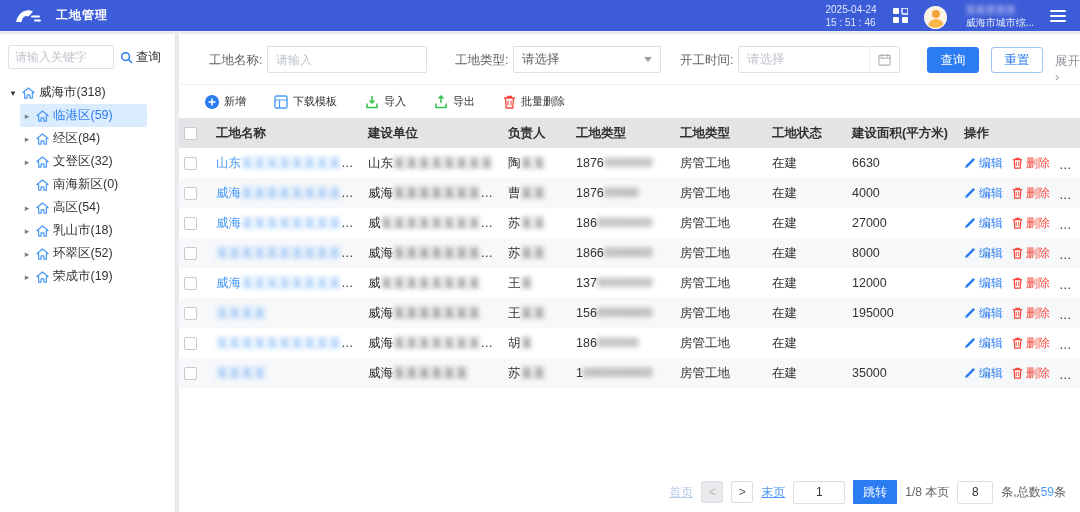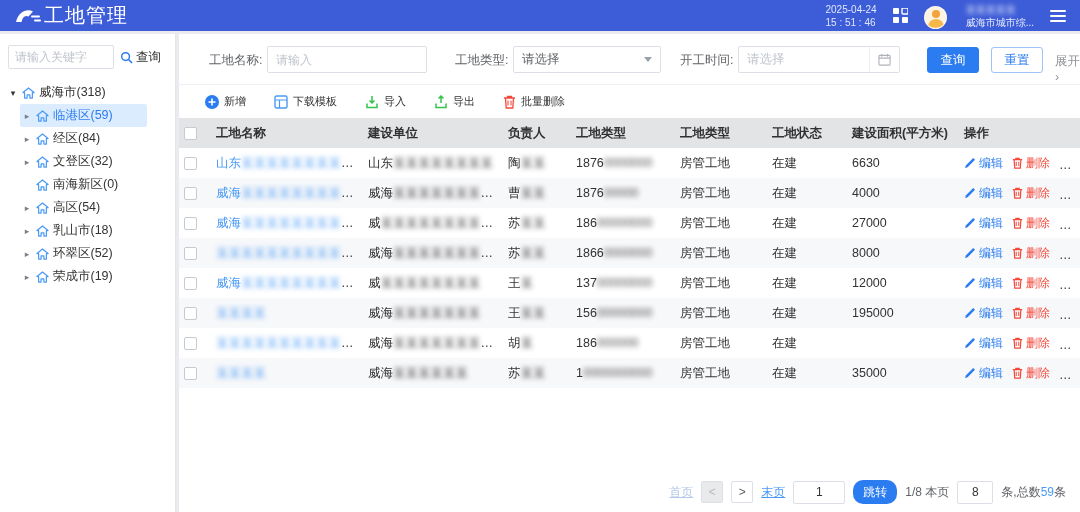--- a/index.html
+++ b/index.html
@@ -9,21 +9,21 @@
     background:#e9ebee;
     font-family:"Liberation Sans","DejaVu Sans",sans-serif;
     font-size:12.5px; color:#333;
   }
   a { text-decoration:none; cursor:pointer; }
 
   
   .header { position:absolute; top:0; left:0; right:0; height:31px; background:#3d5cd7;
     display:flex; align-items:center; padding:0 14px; color:#fff; }
   .logo { display:flex; align-items:center; }
-  .app-title { font-size:20px; font-weight:normal; letter-spacing:1px; }
+  .app-title { font-size:12px; font-weight:bold; margin-left:12px; letter-spacing:1px; }
   .header-right { margin-left:auto; display:flex; align-items:center; gap:16px; }
   .datetime { font-size:10px; line-height:1.3; color:#dfe6ff; text-align:left; }
   .avatar { width:23px; height:23px; border-radius:50%; background:#fdf3e3; position:relative; overflow:hidden; border:1px solid rgba(255,255,255,.5); }
   .avatar .head { position:absolute; top:3px; left:7px; width:8px; height:8px; border-radius:50%; background:#f2a33c; }
   .avatar .body { position:absolute; top:12px; left:3px; width:16px; height:12px; border-radius:8px 8px 0 0; background:#f7b84b; }
   .user-block { font-size:10px; line-height:1.3; color:#fff; max-width:90px; }
   .user-block .uname { display:block; }
   .user-block .uorg { display:block; color:#e6ecff; }
   .menu-icon { display:flex; flex-direction:column; gap:3px; cursor:pointer; }
   .menu-icon i { display:block; width:16px; height:2px; background:#fff; border-radius:1px; }
@@ -80,21 +80,21 @@
 
   
   .pagination { position:absolute; top:446px; right:14px; display:flex; align-items:center; gap:8px; font-size:12px; color:#606266; }
   .pg-first { color:#b3c9e8; text-decoration:underline; }
   .pg-last { color:#4a9af5; text-decoration:underline; }
   .pg-box { width:22px; height:22px; border-radius:2px; display:flex; align-items:center; justify-content:center; font-size:12px; cursor:pointer; }
   .pg-prev { background:#e9eaec; border:1px solid #dcdfe6; color:#b5b8bd; }
   .pg-next { background:#fff; border:1px solid #dcdfe6; color:#606266; }
   .pg-input { width:52px; height:23px; border:1px solid #dcdfe6; border-radius:2px; text-align:center; font-size:12px; color:#333; outline:none; }
   .pg-size-input { width:36px; height:23px; border:1px solid #dcdfe6; border-radius:2px; text-align:center; font-size:12px; color:#333; outline:none; }
-  .pg-jump { height:24px; padding:0 10px; background:#2b7cf0; color:#fff; border-radius:10px; display:flex; align-items:center; cursor:pointer; }
+  .pg-jump { height:24px; padding:0 10px; background:#2b7cf0; color:#fff; border-radius:1px; display:flex; align-items:center; cursor:pointer; }
   .pg-total .cnt { color:#4a9af5; }
 </style>
 </head>
 <body>
 
 <div class="header">
   <div class="logo">
     <svg width="30" height="18" viewBox="0 0 30 18">
       <path d="M2 15 C5 3 14 1.5 19 4.5 L14.5 9.5 C11 7.8 8.5 10 7.5 15 Z" fill="#fff"></path>
       <rect x="17" y="8.5" width="9" height="2" rx="1" fill="#fff"></rect>

